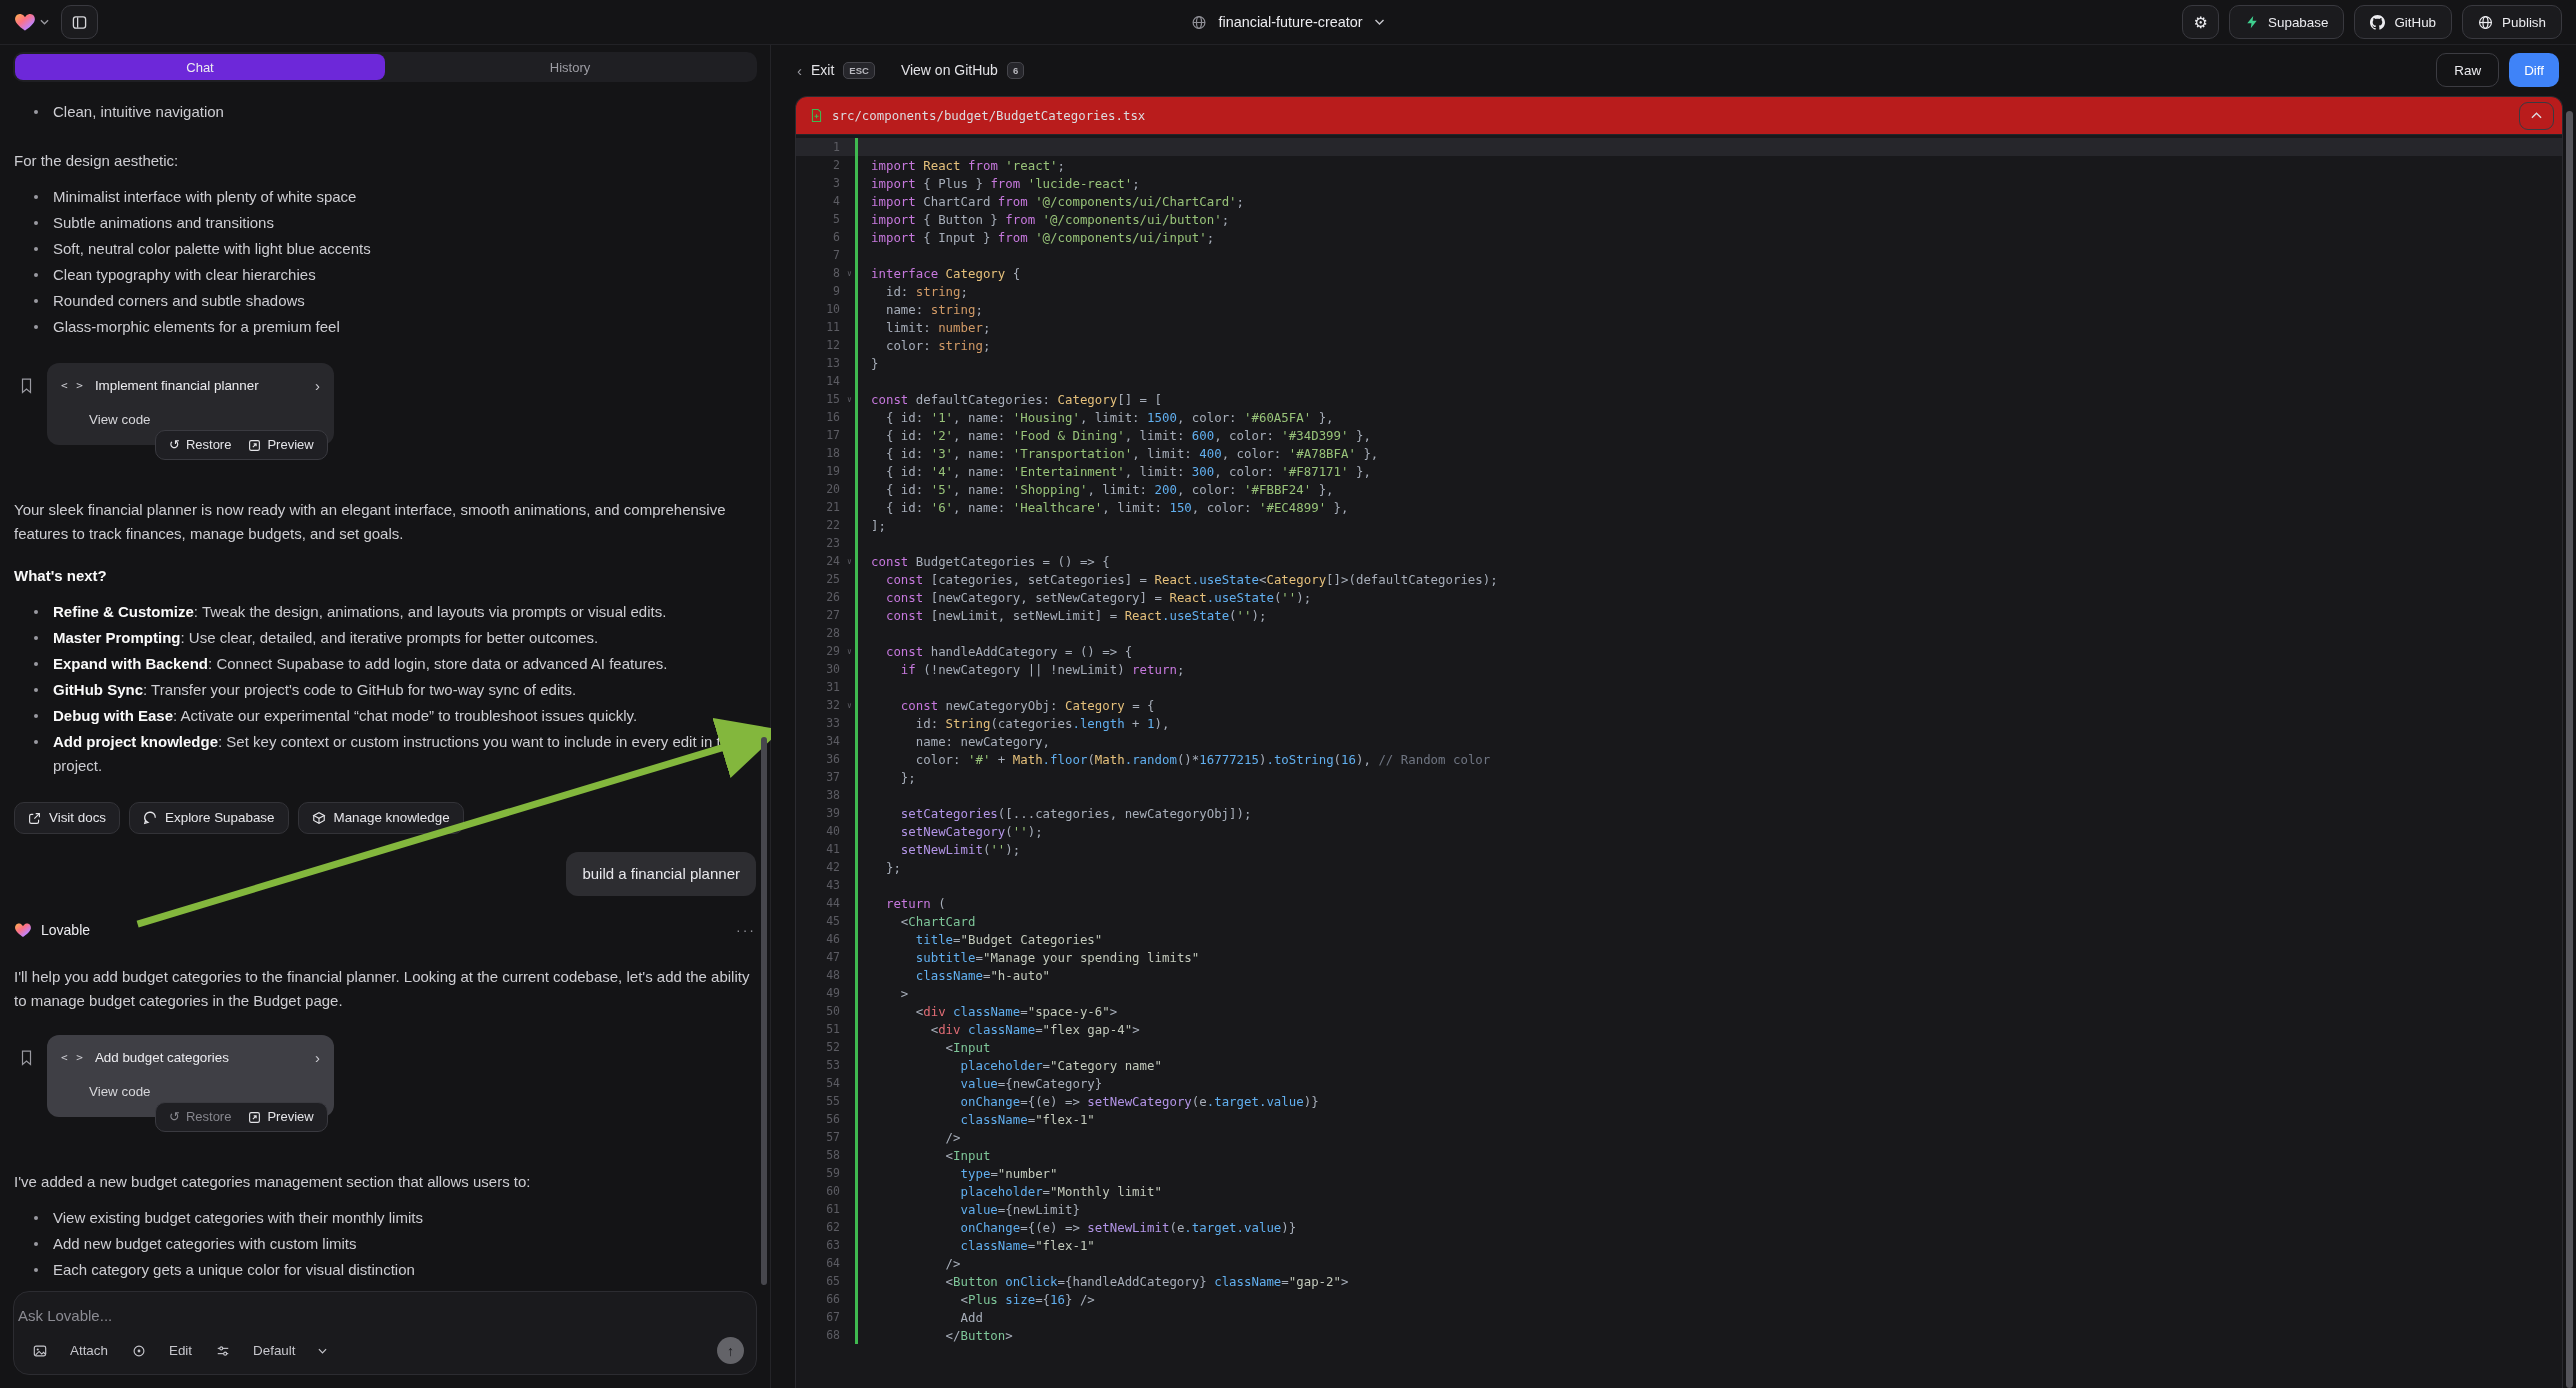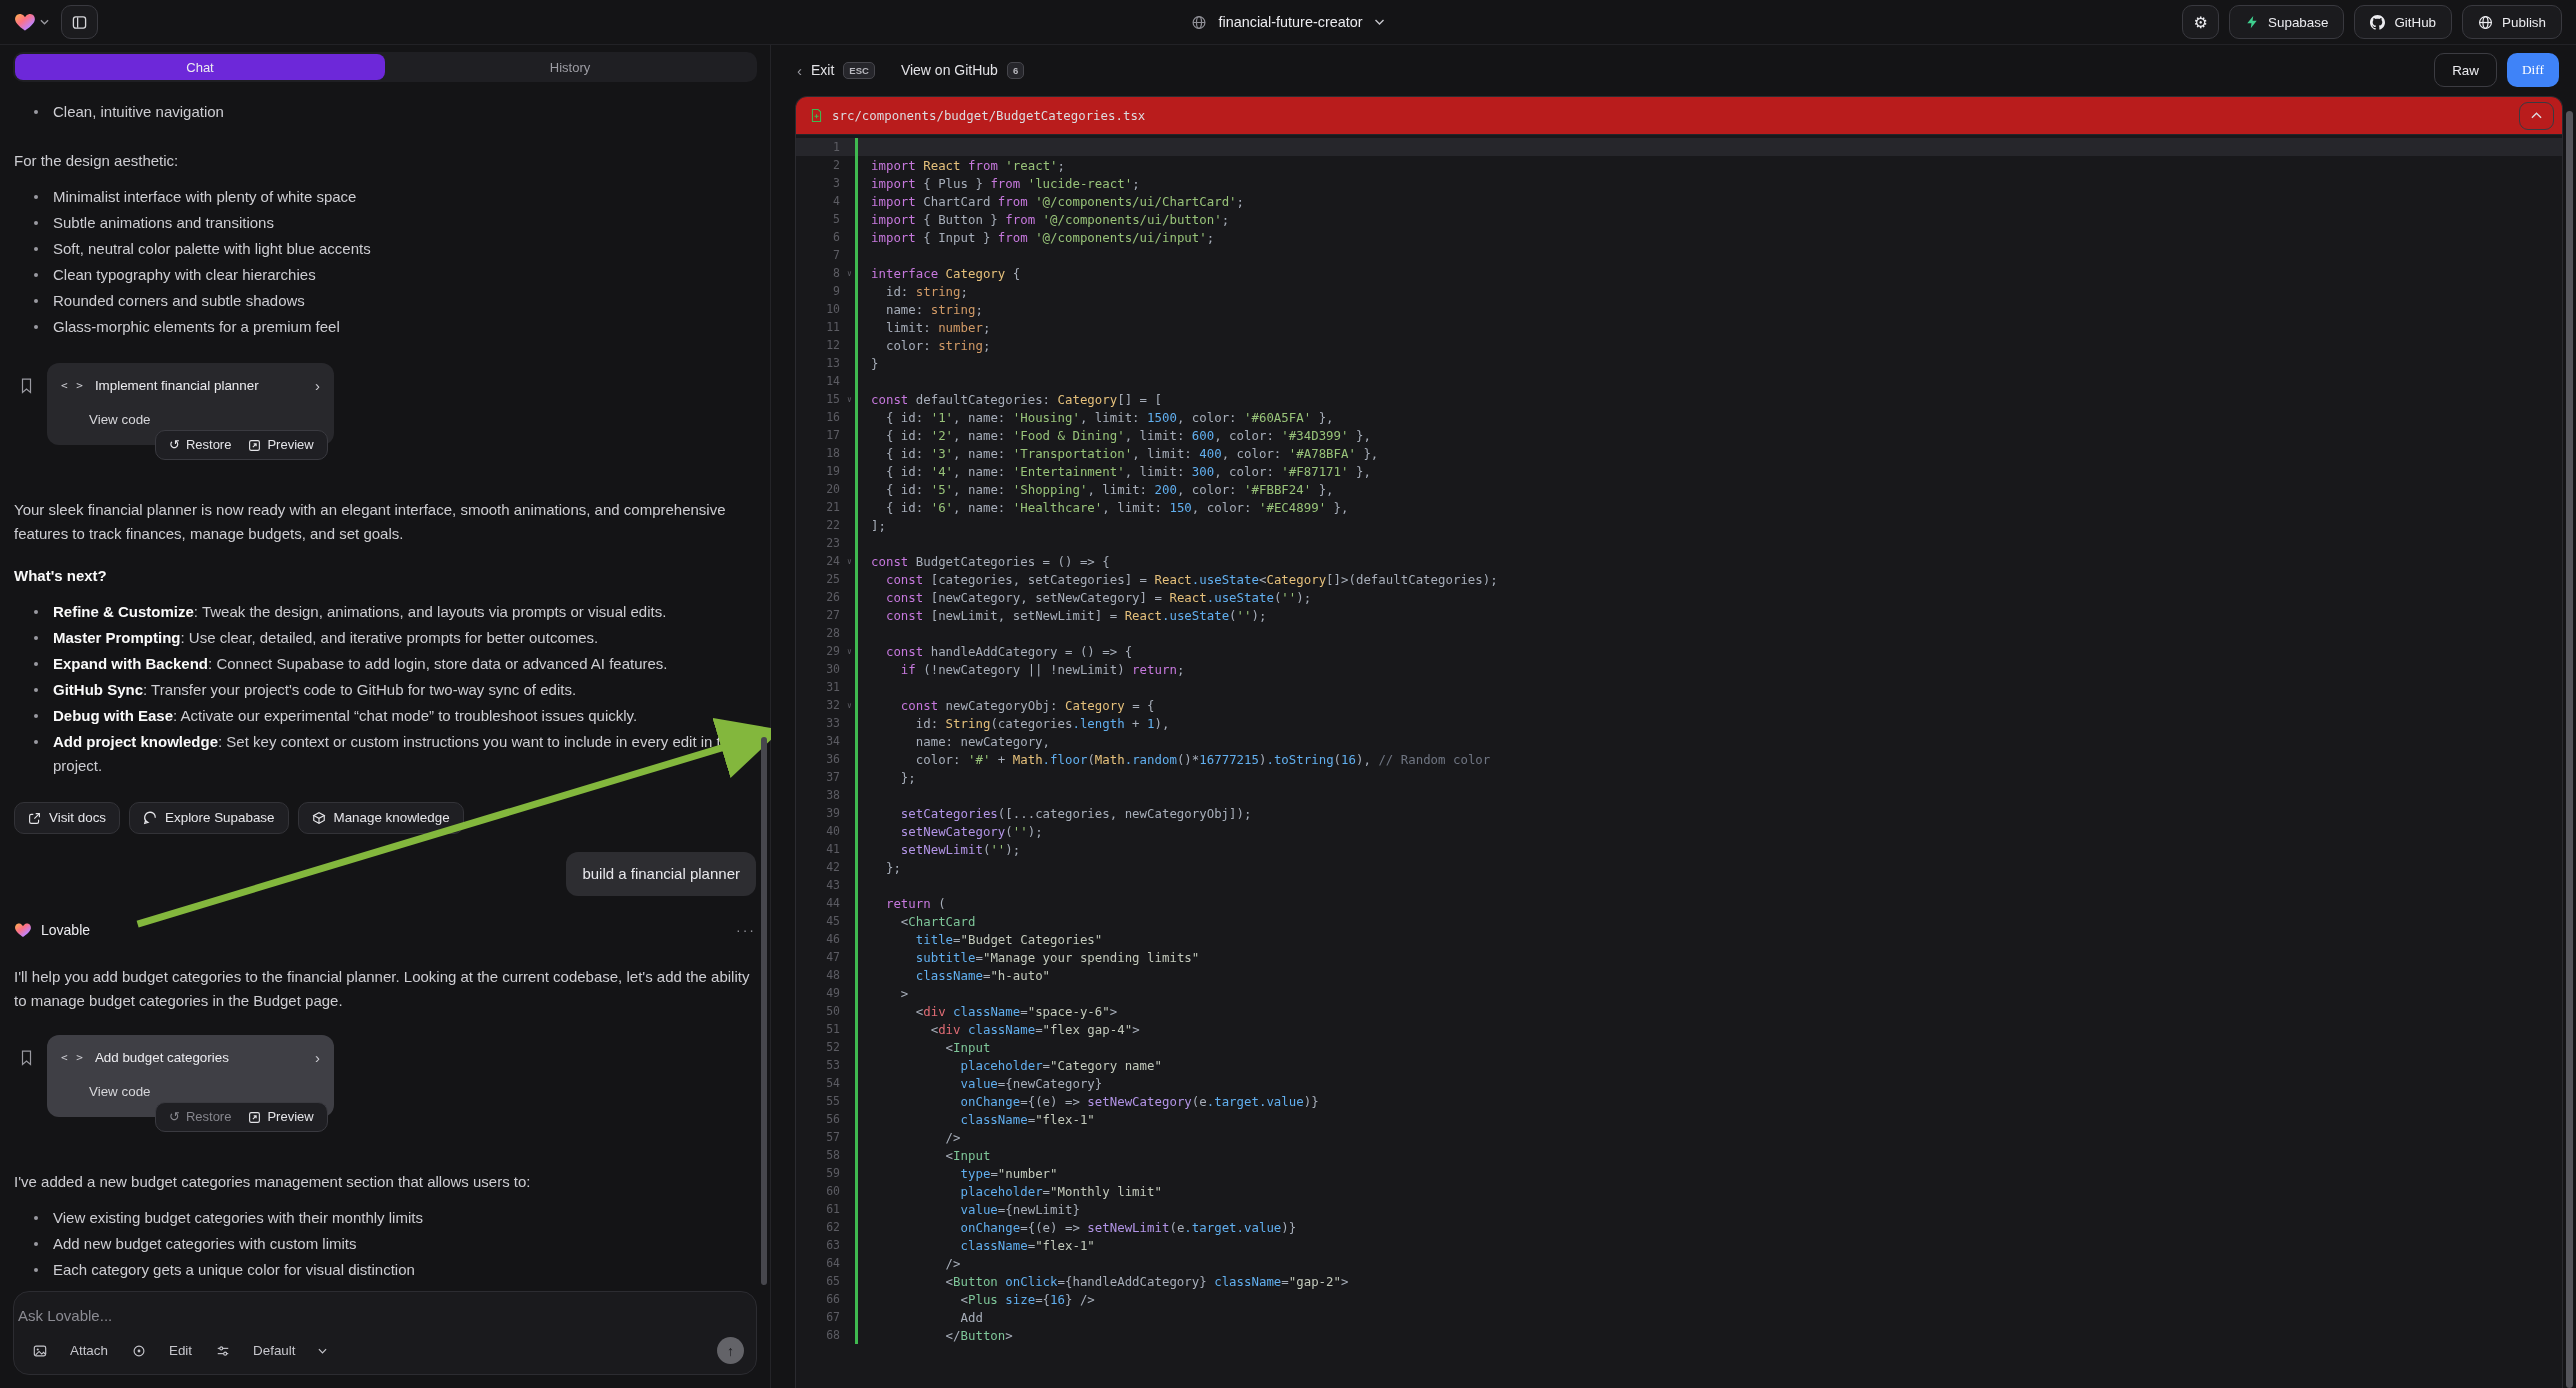--- a/index.html
+++ b/index.html
@@ -87,21 +87,21 @@
   .code-panel { flex:1; position:relative; display:flex; flex-direction:column; }
   .code-toolbar { height:50px; display:flex; align-items:center; padding:0 17px 0 26px; font-size:14px; color:#e2e2e6; }
   .tb-group { display:flex; align-items:center; gap:9px; cursor:pointer; }
   .tb-back { color:#9a9aa1; font-size:15px; }
   .kbd { font-size:9.5px; padding:2px 5px; border:1px solid #46464c; border-radius:5px; background:#26262b;
          color:#b9b9bf; font-weight:bold; }
   .tb-spacer { flex:1; }
   .raw-btn { height:34px; padding:0 17px; border:1px solid #3c3c42; border-radius:10px; display:flex;
              align-items:center; font-size:13.4px; color:#ececf0; cursor:pointer; margin-right:10px; }
   .diff-btn { height:34px; padding:0 15px; border-radius:10px; display:flex; align-items:center;
-              font-size:13.4px; color:#fff; background:var(--accent-blue,#3f83f8); cursor:pointer;font-family:Liberation Serif, serif; }
+              font-size:13.4px; color:#fff; background:var(--accent-blue,#3f83f8); cursor:pointer; }
 
   .code-card { flex:1; margin:1px 13px 0 24px; border:1px solid #2b2b30; border-bottom:none;
                border-radius:12px 12px 0 0; background:#18181b; overflow:hidden; display:flex; flex-direction:column; }
   .file-header { height:38px; flex:none; display:flex; align-items:center; padding:0 8px 0 14px; gap:9px;
                  border-bottom:1px solid #242429; font-family:"DejaVu Sans Mono",monospace;
                  font-size:12.4px; color:#dcdce0; background:#b91c1c; }
   .collapse-btn { margin-left:auto; width:35px; height:28px; border:1px solid #3a3a40; border-radius:9px;
                   display:flex; align-items:center; justify-content:center; color:#dcdce0; cursor:pointer; }
 
   #code-body { flex:1; font-family:"DejaVu Sans Mono",monospace; font-size:12.4px; padding-top:3px; }

